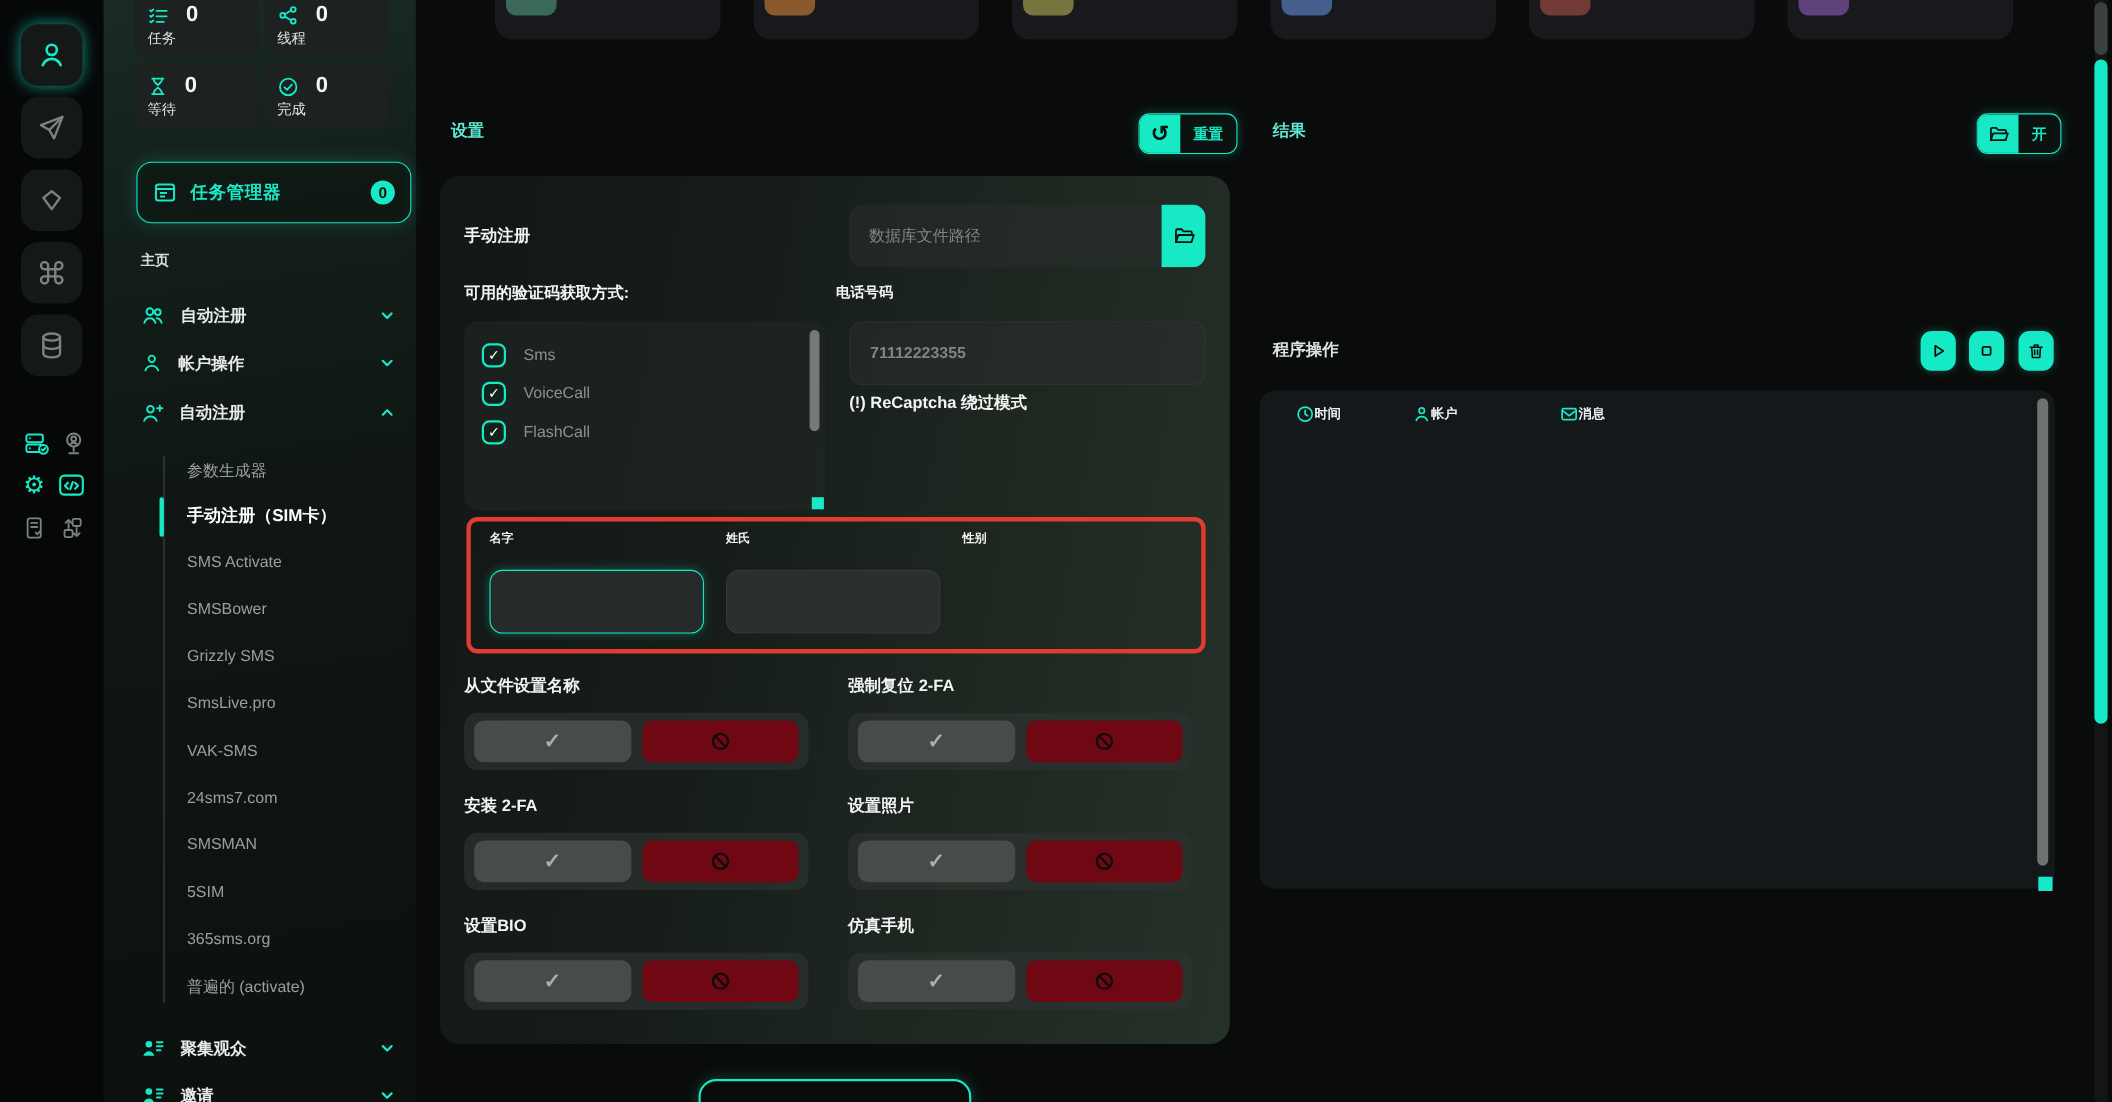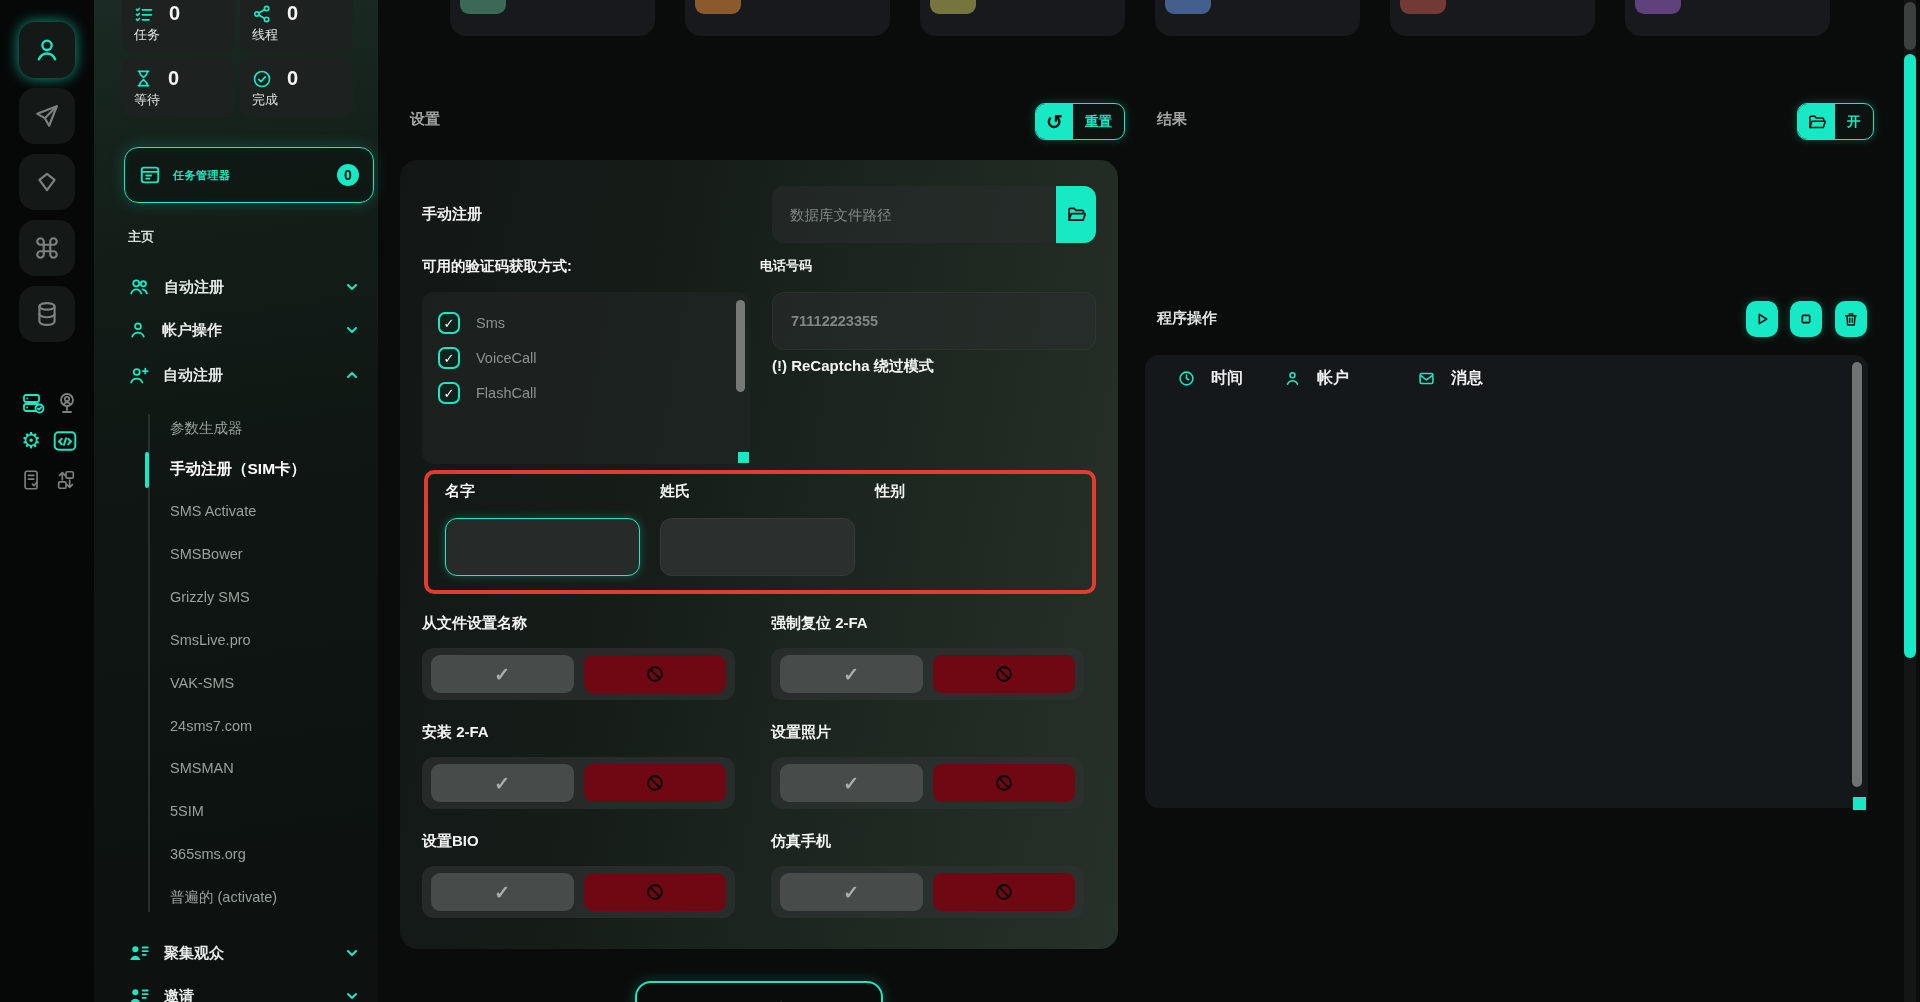--- a/index.html
+++ b/index.html
@@ -23,39 +23,39 @@
   background:linear-gradient(172deg,#1b2a24 0%,#14201a 18%,#0f1613 45%,#0c110f 100%); z-index:5; }
 .stat-card { position:absolute; width:113px; height:60px; border-radius:10px; background:#1d2120; }
 .stat-top { display:flex; align-items:center; gap:15px; padding:10px 0 0 12px; }
 .stat-top svg { color:#17e9c4; }
 .stat-val { font-size:20px; font-weight:700; color:#f4f6f5; }
 .stat-lbl { padding-left:12px; margin-top:1px; font-size:13px; color:#dfe4e2; }
 .task-mgr { position:absolute; left:30px; top:147px; width:250px; height:56px;
   border:1.5px solid #17e9c4; border-radius:14px; background:rgba(9,15,13,.45);
   display:flex; align-items:center; gap:12px; padding:0 14px; color:#17e9c4; cursor:pointer;
   box-shadow:0 0 16px rgba(23,233,196,.22), inset 0 0 12px rgba(23,233,196,.06); }
-.task-mgr-lbl { font-size:11px; font-weight:700; letter-spacing:.5px;text-align:right; }
+.task-mgr-lbl { font-size:16px; font-weight:700; letter-spacing:.5px;text-align:right; }
 .task-badge { margin-left:auto; width:22px; height:22px; border-radius:50%; background:#17e9c4;
   color:#07130f; font-size:14px; font-weight:700; display:flex; align-items:center; justify-content:center; }
 .side-section { position:absolute; left:34px; top:228px; font-size:13px; font-weight:700; color:#d6dcd9; }
 .side-item { position:absolute; left:34px; width:232px; height:30px; display:flex; align-items:center;
   gap:14px; color:#e7ebe9; font-weight:700; font-size:15px; cursor:pointer; }
 .side-item svg { color:#17e9c4; }
 .side-item .chev { margin-left:auto; color:#17e9c4; }
 .submenu-line { position:absolute; left:54px; top:414px; width:2px; height:498px; background:#27312c; }
 .sub-item { position:absolute; left:76px; font-size:14.5px; color:#99a09c; cursor:pointer; white-space:nowrap; }
 .sub-item.active { color:#ffffff; font-weight:700; font-size:15.5px; }
 .active-bar { position:absolute; left:51px; top:452px; width:4px; height:36px; background:#17e9c4; border-radius:2px; }
 
 
 .main { position:absolute; left:378px; top:0; width:1542px; height:100%; }
 .top-card { position:absolute; top:-84px; height:120px; width:205px; border-radius:16px; background:#17191c; }
 .top-card .sq { position:absolute; left:10px; top:54px; width:46px; height:44px; border-radius:9px; }
 
-.sec-title { position:absolute; font-size:15px; font-weight:700; color:#a3a3a3; }
+.sec-title { position:absolute; font-size:15px; font-weight:700; color:#5eead4; }
 .btn-split { position:absolute; display:flex; align-items:stretch; height:37px;
   border:1.5px solid #17e9c4; border-radius:10px; overflow:hidden; background:#0c1210;
   box-shadow:0 0 10px rgba(23,233,196,.28); cursor:pointer; }
 .btn-split .ic { width:37px; background:#17e9c4; color:#07130f; display:flex; align-items:center; justify-content:center; }
 .btn-split .tx { padding:0 12px; color:#17e9c4; font-weight:700; font-size:13.5px; display:flex; align-items:center; }
 
 
 .panel { position:absolute; left:22px; top:160px; width:718px; height:789px; border-radius:18px;
   background:linear-gradient(100deg,#121715 0%,#161d19 35%,#1e2821 68%,#263129 100%); }
 .p-lbl { position:absolute; font-size:15px; font-weight:700; color:#f2f5f3; white-space:nowrap; }
@@ -77,21 +77,21 @@
   color:#ffffff; font-size:13px; font-weight:700; display:flex; align-items:center; justify-content:center; cursor:pointer; }
 .method-name { font-size:14.5px; color:#8b918e; }
 .mini-scroll { position:absolute; left:314px; top:8px; width:9px; height:92px; border-radius:5px; background:#757a77; }
 .resize-sq { position:absolute; left:316px; top:160px; width:11px; height:11px; background:#17e9c4; }
 .drop { position:absolute; display:flex; align-items:center; padding:0 18px;
   border-radius:12px; background:rgba(42,46,45,.55); color:#7f8683; font-size:14.5px; cursor:pointer; }
 .drop .chev { margin-left:auto; color:#8a908d; }
 
 .red-box { position:absolute; left:24px; top:310px; width:672px; height:124px;
   border:4px solid #e23b30; border-radius:10px; }
-.rb-lbl { position:absolute; top:8px; font-size:15px; font-weight:700; color:#f2f5f3; }
+.rb-lbl { position:absolute; top:8px; font-size:11px; font-weight:700; color:#f2f5f3; }
 .rb-field { position:absolute; top:44px; width:195px; height:58px; border-radius:12px;
   background:#2b2f2e; border:1px solid rgba(255,255,255,.05); color:#dfe4e1;
   font-size:14.5px; padding:0 16px; outline:none; font-family:inherit; }
 .rb-field.focus { background:#262b29; border:1.8px solid #17e9c4; box-shadow:0 0 9px rgba(23,233,196,.3); }
 .rb-drop { position:absolute; top:44px; width:195px; height:58px; border-radius:12px; background:#2b2f2e;
   display:flex; align-items:center; padding:0 14px; color:#767c79; font-size:14.5px; cursor:pointer; }
 .rb-drop .chev { margin-left:auto; color:#8a908d; }
 
 .tg-lbl { position:absolute; font-size:15px; font-weight:700; color:#f2f5f3; white-space:nowrap; }
 .toggle { position:absolute; width:313px; height:52px; border-radius:12px; background:rgba(46,50,49,.7);
@@ -104,22 +104,22 @@
 .start-btn { position:absolute; left:257px; top:981px; width:248px; height:60px;
   border:2px solid #17e9c4; border-radius:16px; background:rgba(10,14,13,.6); color:#17e9c4;
   display:flex; align-items:center; justify-content:center; gap:10px; font-size:17px; font-weight:700;
   font-family:inherit; cursor:pointer; box-shadow:0 0 14px rgba(23,233,196,.25); }
 
 
 .op-btn { position:absolute; top:301px; width:32px; height:36px; border:none; border-radius:10px;
   background:#15e9c5; color:#0a0f0d; display:flex; align-items:center; justify-content:center; cursor:pointer;
   box-shadow:0 0 8px rgba(23,233,196,.3); }
 .res-table { position:absolute; left:767px; top:355px; width:723px; height:453px; border-radius:14px; background:#15181a; }
-.th { position:absolute; top:13px; display:flex; align-items:center; gap:16px;
-  font-size:16px; font-weight:700; color:#eef1f0; }
+.th { position:absolute; top:13px; display:flex; align-items:center; gap:0;
+  font-size:12px; font-weight:700; color:#eef1f0; }
 .th svg { color:#17e9c4; }
 .tbl-scroll { position:absolute; left:707px; top:7px; width:10px; height:425px; border-radius:5px; background:#6e7371; }
 .tbl-resize { position:absolute; left:708px; top:442px; width:13px; height:13px; background:#15e9c5; }
 
 
 .pg-track { position:absolute; left:1904px; top:0; width:12px; height:100%; background:#131615; z-index:9; }
 .pg-grip { position:absolute; left:0; top:2px; width:12px; height:48px; border-radius:6px; background:#3c403e; }
 .pg-thumb { position:absolute; left:0; top:54px; width:12px; height:604px; border-radius:6px; background:#15e9c5; }
 </style>
 </head>

